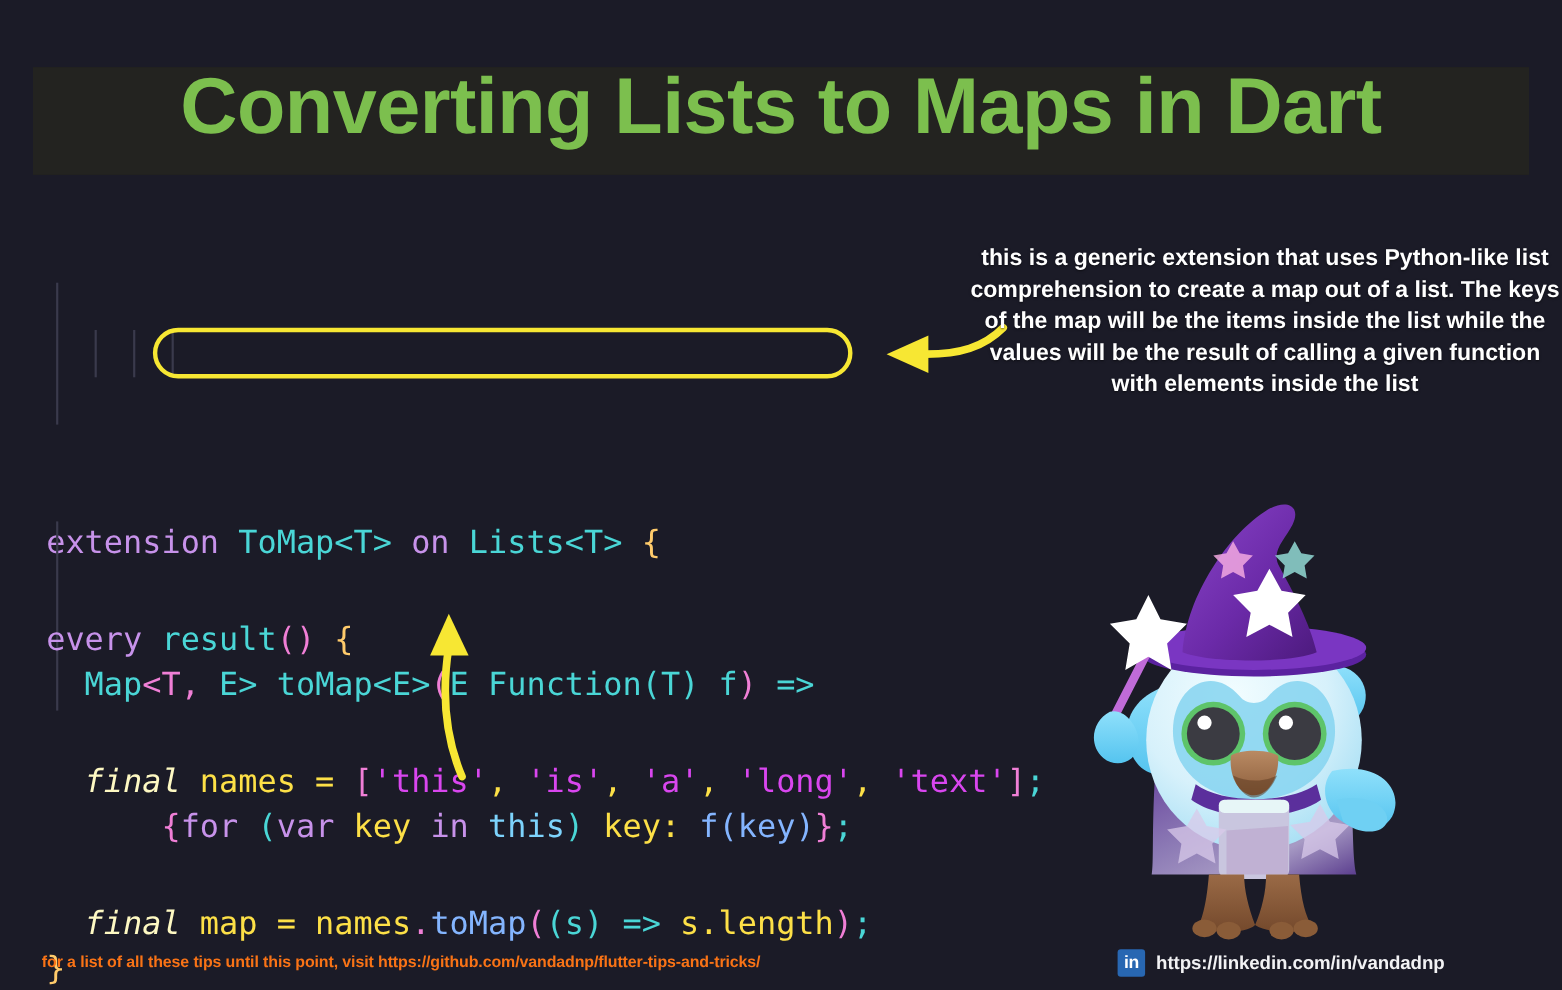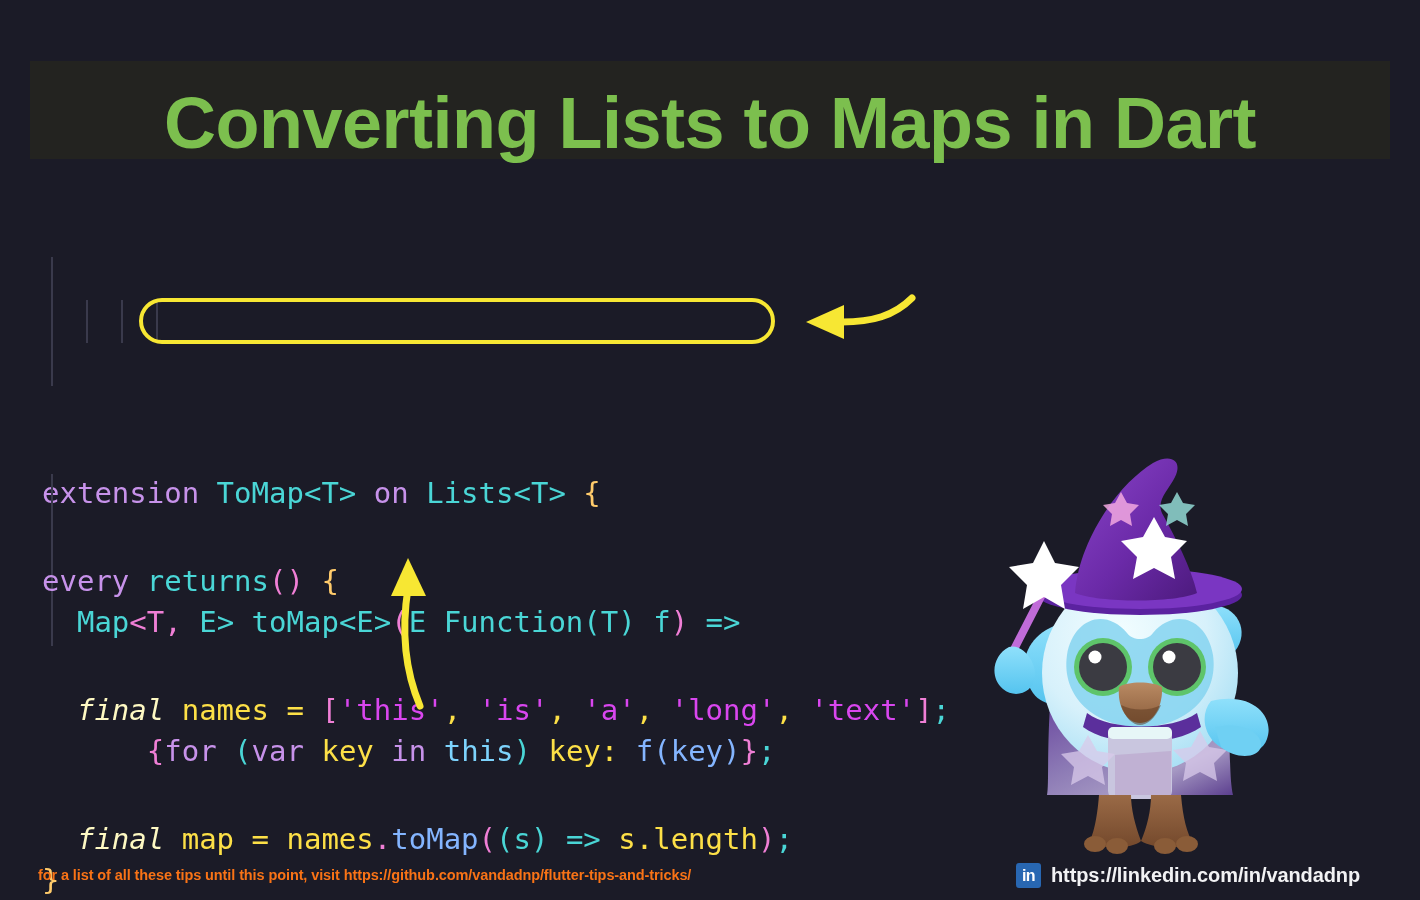--- a/index.html
+++ b/index.html
@@ -14,21 +14,21 @@
     width:1420px; height:900px;
     background:#1b1b27;
   }
 
   
   #title-bar {
     position:absolute;
     left:30px; top:61px;
     width:1360px; height:98px;
     background:#232320;
-    display:flex; align-items:flex-end; justify-content:center;
+    display:flex; align-items:flex-start; justify-content:center;
   }
   #title-text {
     color:#7cbf4e;
     font-family:"Liberation Sans", sans-serif;
     font-weight:bold;
     font-size:72px;
     letter-spacing:-0.5px;
     line-height:1;
     white-space:nowrap;
     transform:scaleX(1.0);
@@ -129,21 +129,21 @@
     display:flex; align-items:center; justify-content:center;
     color:#ffffff;
     font-size:16px;
     font-weight:bold;
     font-family:"Liberation Sans", sans-serif;
     line-height:1;
     letter-spacing:-0.5px;
   }
   #linkedin-url {
     color:#f2f2f4;
-    font-size:20px;
+    font-size:17px;
     font-weight:bold;
     font-family:"Liberation Sans", sans-serif;
     white-space:nowrap;
     letter-spacing:-0.1px;
   }
 </style>
 </head>
 <body>
 
 <div id="root">
@@ -160,38 +160,39 @@
     <div class="code-line"><span class="t-kw">extension</span><span class="t-var"> </span><span class="t-type">ToMap</span><span class="t-type">&lt;T&gt;</span><span class="t-var"> </span><span class="t-kw">on</span><span class="t-var"> </span><span class="t-type">Lists</span><span class="t-type">&lt;T&gt;</span><span class="t-var"> </span><span class="t-brace">{</span></div>
     <div class="code-line"><span class="t-var">  </span><span class="t-type">Map</span><span class="t-punc">&lt;T,</span><span class="t-var"> </span><span class="t-type">E&gt;</span><span class="t-var"> </span><span class="t-type">toMap</span><span class="t-type">&lt;E&gt;</span><span class="t-punc">(</span><span class="t-type">E Function</span><span class="t-type">(T)</span><span class="t-type"> f</span><span class="t-punc">)</span><span class="t-var"> </span><span class="t-op">=&gt;</span></div>
     <div class="code-line"><span class="t-var">      </span><span class="t-punc">{</span><span class="t-kw">for</span><span class="t-var"> </span><span class="t-op">(</span><span class="t-kw">var</span><span class="t-var"> </span><span class="t-var">key</span><span class="t-var"> </span><span class="t-kw">in</span><span class="t-var"> </span><span class="t-this">this</span><span class="t-op">)</span><span class="t-var"> </span><span class="t-var">key:</span><span class="t-var"> </span><span class="t-fn">f</span><span class="t-fn">(key)</span><span class="t-punc">}</span><span class="t-op">;</span></div>
     <div class="code-line"><span class="t-brace">}</span></div>
   </div>
 
   <div id="highlight-box"></div>
 
   <div class="code-block" id="code-block-2">
     <div class="guide" style="left:9px; top:43px; height:172px;"></div>
-    <div class="code-line"><span class="t-kw">every</span><span class="t-var"> </span><span class="t-type">returns</span><span class="t-punc">()</span><span class="t-var"> </span><span class="t-brace">{</span></div>
+    <div class="code-line"><span class="t-kw">every</span><span class="t-var"> </span><span class="t-type">result</span><span class="t-punc">()</span><span class="t-var"> </span><span class="t-brace">{</span></div>
     <div class="code-line"><span class="t-var">  </span><span class="t-kw-i">final</span><span class="t-var"> names </span><span class="t-var">=</span><span class="t-var"> </span><span class="t-punc">[</span><span class="t-str">'this'</span><span class="t-var">,</span><span class="t-var"> </span><span class="t-str">'is'</span><span class="t-var">,</span><span class="t-var"> </span><span class="t-str">'a'</span><span class="t-var">,</span><span class="t-var"> </span><span class="t-str">'long'</span><span class="t-var">,</span><span class="t-var"> </span><span class="t-str">'text'</span><span class="t-punc">]</span><span class="t-op">;</span></div>
     <div class="code-line"><span class="t-var">  </span><span class="t-kw-i">final</span><span class="t-var"> map </span><span class="t-var">=</span><span class="t-var"> names</span><span class="t-punc">.</span><span class="t-fn">toMap</span><span class="t-punc">(</span><span class="t-op">(s)</span><span class="t-var"> </span><span class="t-op">=&gt;</span><span class="t-var"> s.length</span><span class="t-punc">)</span><span class="t-op">;</span></div>
     
     
     
   </div>
 
   <svg id="arrow-left" viewBox="0 0 120 58">
     <path d="M114 10 C 96 28, 74 34, 44 34" stroke="#f7e733" stroke-width="7" fill="none" stroke-linecap="round"></path>
     <path d="M8 34 L 46 17 L 46 51 Z" fill="#f7e733"></path>
   </svg>
 
   <svg id="arrow-up" viewBox="0 0 70 155">
     <path d="M38 150 C 22 112, 20 70, 26 32" stroke="#f7e733" stroke-width="7" fill="none" stroke-linecap="round"></path>
     <path d="M26 2 L 44 40 L 9 40 Z" fill="#f7e733"></path>
   </svg>
 
+  <div class="annotation" id="annotation-top">this is a generic extension that uses Python-like list comprehension to create a map out of a list. The keys of the map will be the items inside the list while the values will be the result of calling a given function with elements inside the list</div>
 
 
   <svg id="mascot" viewBox="0 0 330 400">
     <defs>
       <radialGradient id="bodyG" cx="40%" cy="30%" r="80%">
         <stop offset="0%" stop-color="#f2fdff"></stop>
         <stop offset="55%" stop-color="#d7f1fb"></stop>
         <stop offset="100%" stop-color="#9fdcf3"></stop>
       </radialGradient>
       <linearGradient id="hatG" x1="0" y1="0" x2="1" y2="1">

